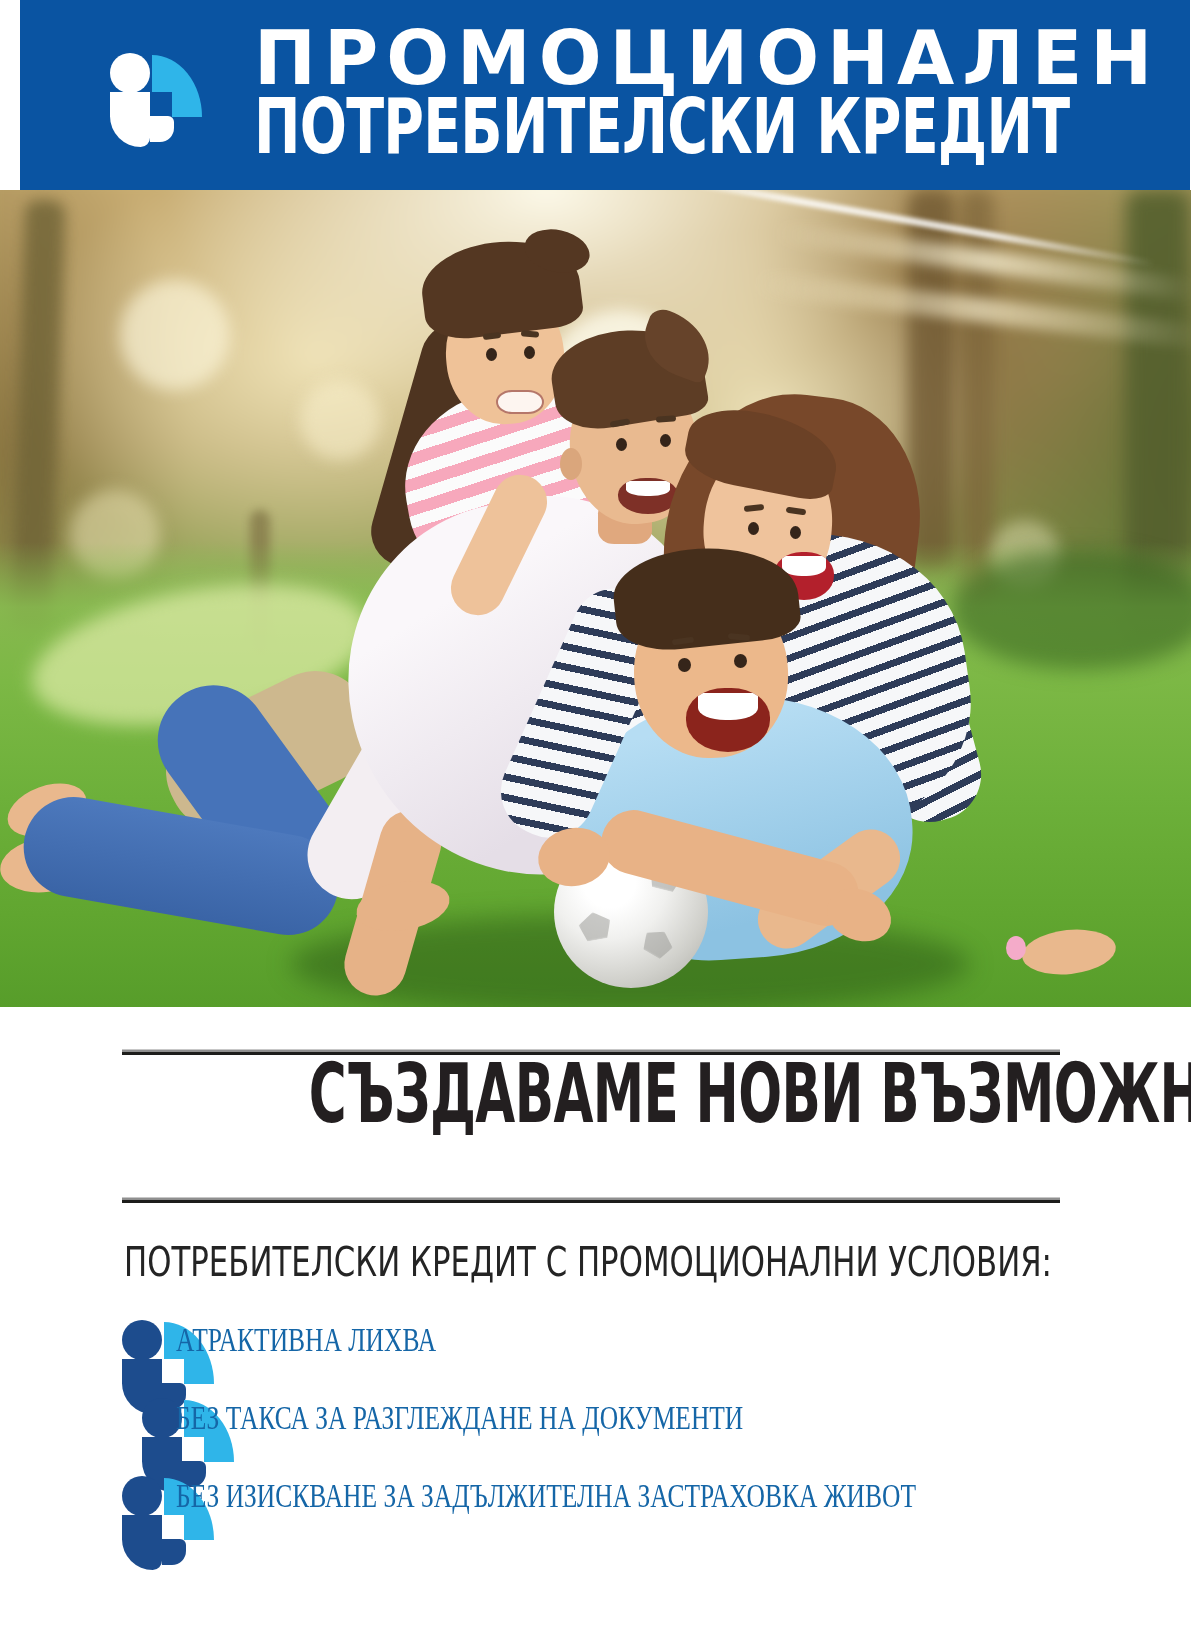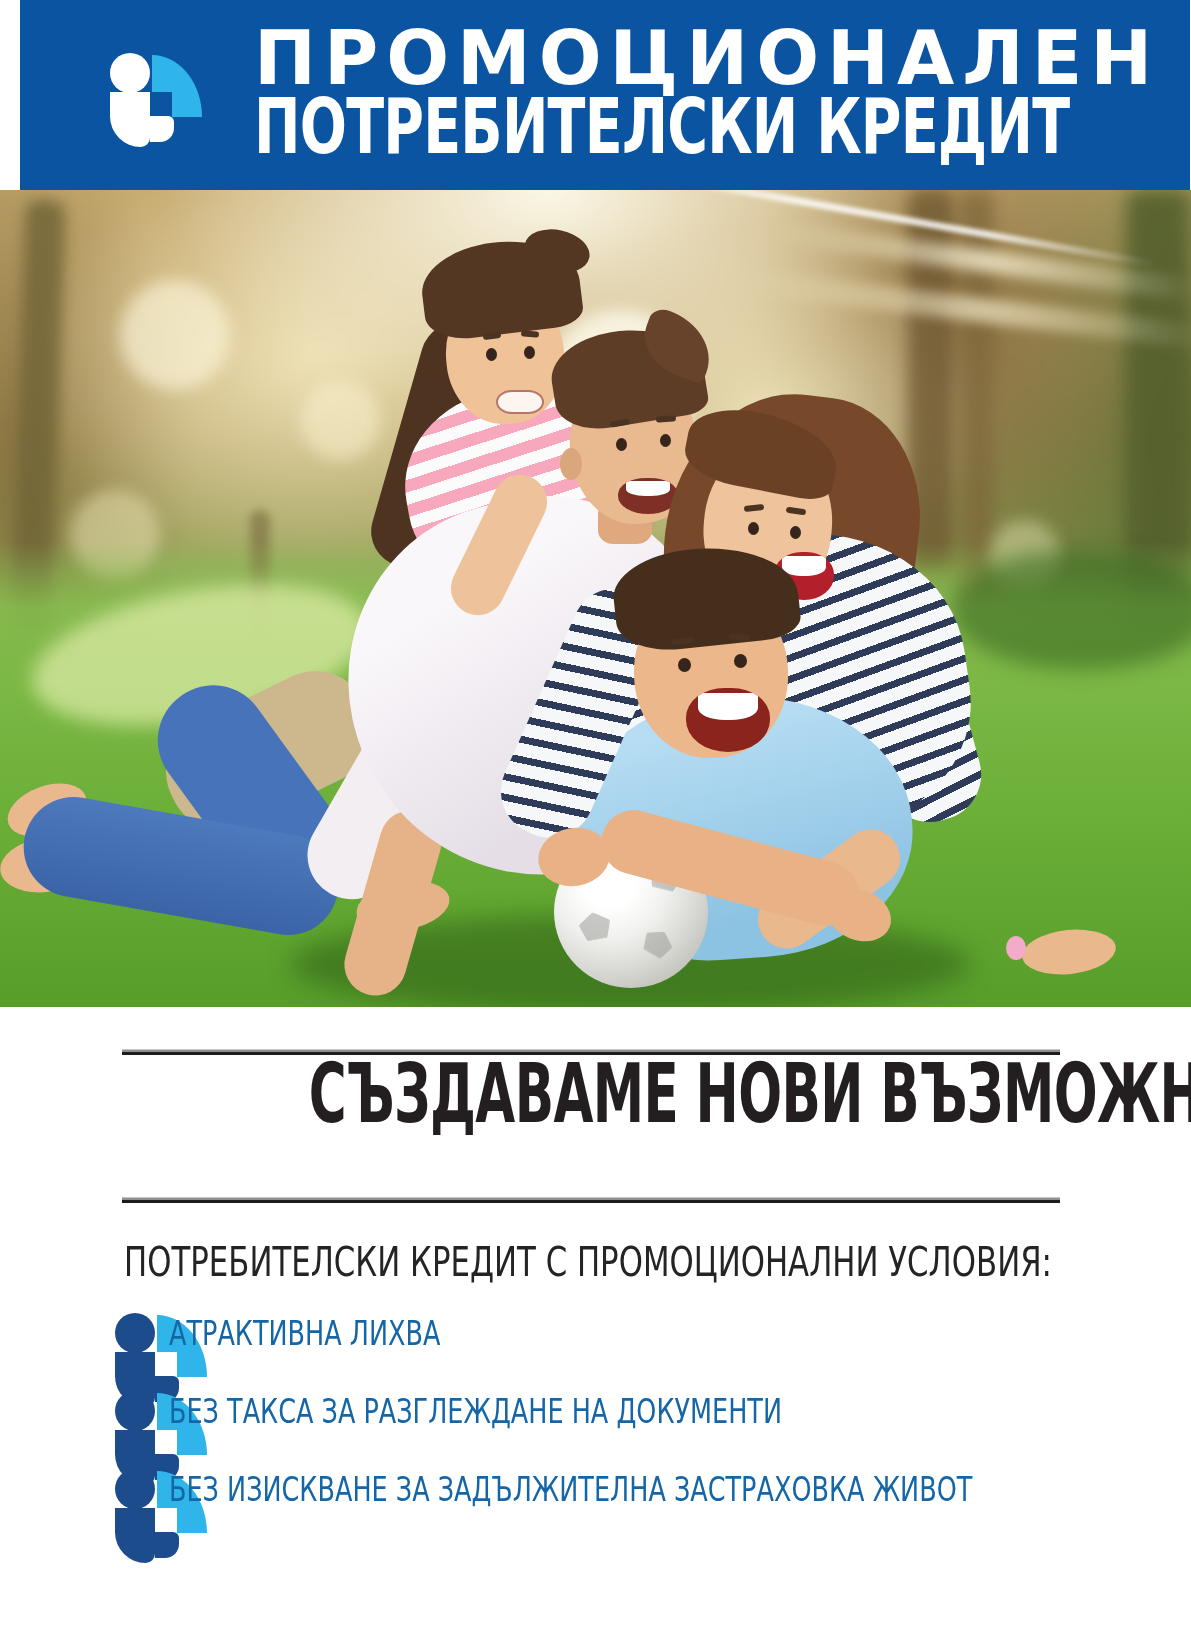--- a/index.html
+++ b/index.html
@@ -138,23 +138,23 @@
     background:linear-gradient(180deg,#4d79bd,#3a64a6);}
 
   
   .rule{position:absolute;left:122px;width:938px;height:3px;background:#1d1d1b;box-shadow:0 -2.5px 0 #8f8f8f;}
   .rule-top{top:1052px;} .rule-bottom{top:1200px;}
   .headline{position:absolute;left:0;top:1058px;width:1191px;text-align:center;color:var(--ink,#231f20);
     font-weight:bold;font-size:82px;line-height:72px;}
   .headline .fit{display:inline-block;transform:scaleX(.63);transform-origin:center;white-space:nowrap;letter-spacing:-1px;}
   .subheadline{position:absolute;left:124px;top:1240px;color:#242424;font-size:40px;line-height:44px;}
   .subheadline .fit{display:inline-block;transform:scaleX(.77);transform-origin:left center;white-space:nowrap;}
-  .benefits{position:absolute;left:114px;top:1312px;margin:1px;padding:0;list-style:none;width:1000px;height:230px;}
+  .benefits{position:absolute;left:114px;top:1312px;margin:8px;padding:0;list-style:none;width:1000px;height:230px;font-family:Liberation Serif, serif;}
   .benefit{position:absolute;left:0;display:flex;align-items:center;height:40px;}
-  .benefit:nth-child(1){top:0;} .benefit:nth-child(2){top:78px;} .benefit:nth-child(3){top:156px;}
+  .benefit:nth-child(1){top:0;} .benefit:nth-child(2){top:78px;text-align:center;} .benefit:nth-child(3){top:156px;}
   .logo-sm{position:relative;width:39px;height:40px;flex:0 0 39px;margin-right:15px;}
   .logo-sm .logo{transform:scale(.42);transform-origin:0 0;}
   .benefit-label{color:var(--benefit_blue,#1566a7);font-size:34px;line-height:40px;}
   .benefit-label .fit{display:inline-block;transform:scaleX(.75);transform-origin:left center;white-space:nowrap;}
 
   
   .ftr{position:absolute;left:0;bottom:0;width:1191px;height:57px;background:var(--primary_blue,#0a54a2);
     display:flex;align-items:center;justify-content:space-between;box-sizing:border-box;padding:0 52px 0 66px;
     color:#fff;font-weight:bold;font-size:30px;}
   .ftr .fit{display:inline-block;transform:scaleX(.8);white-space:nowrap;}

